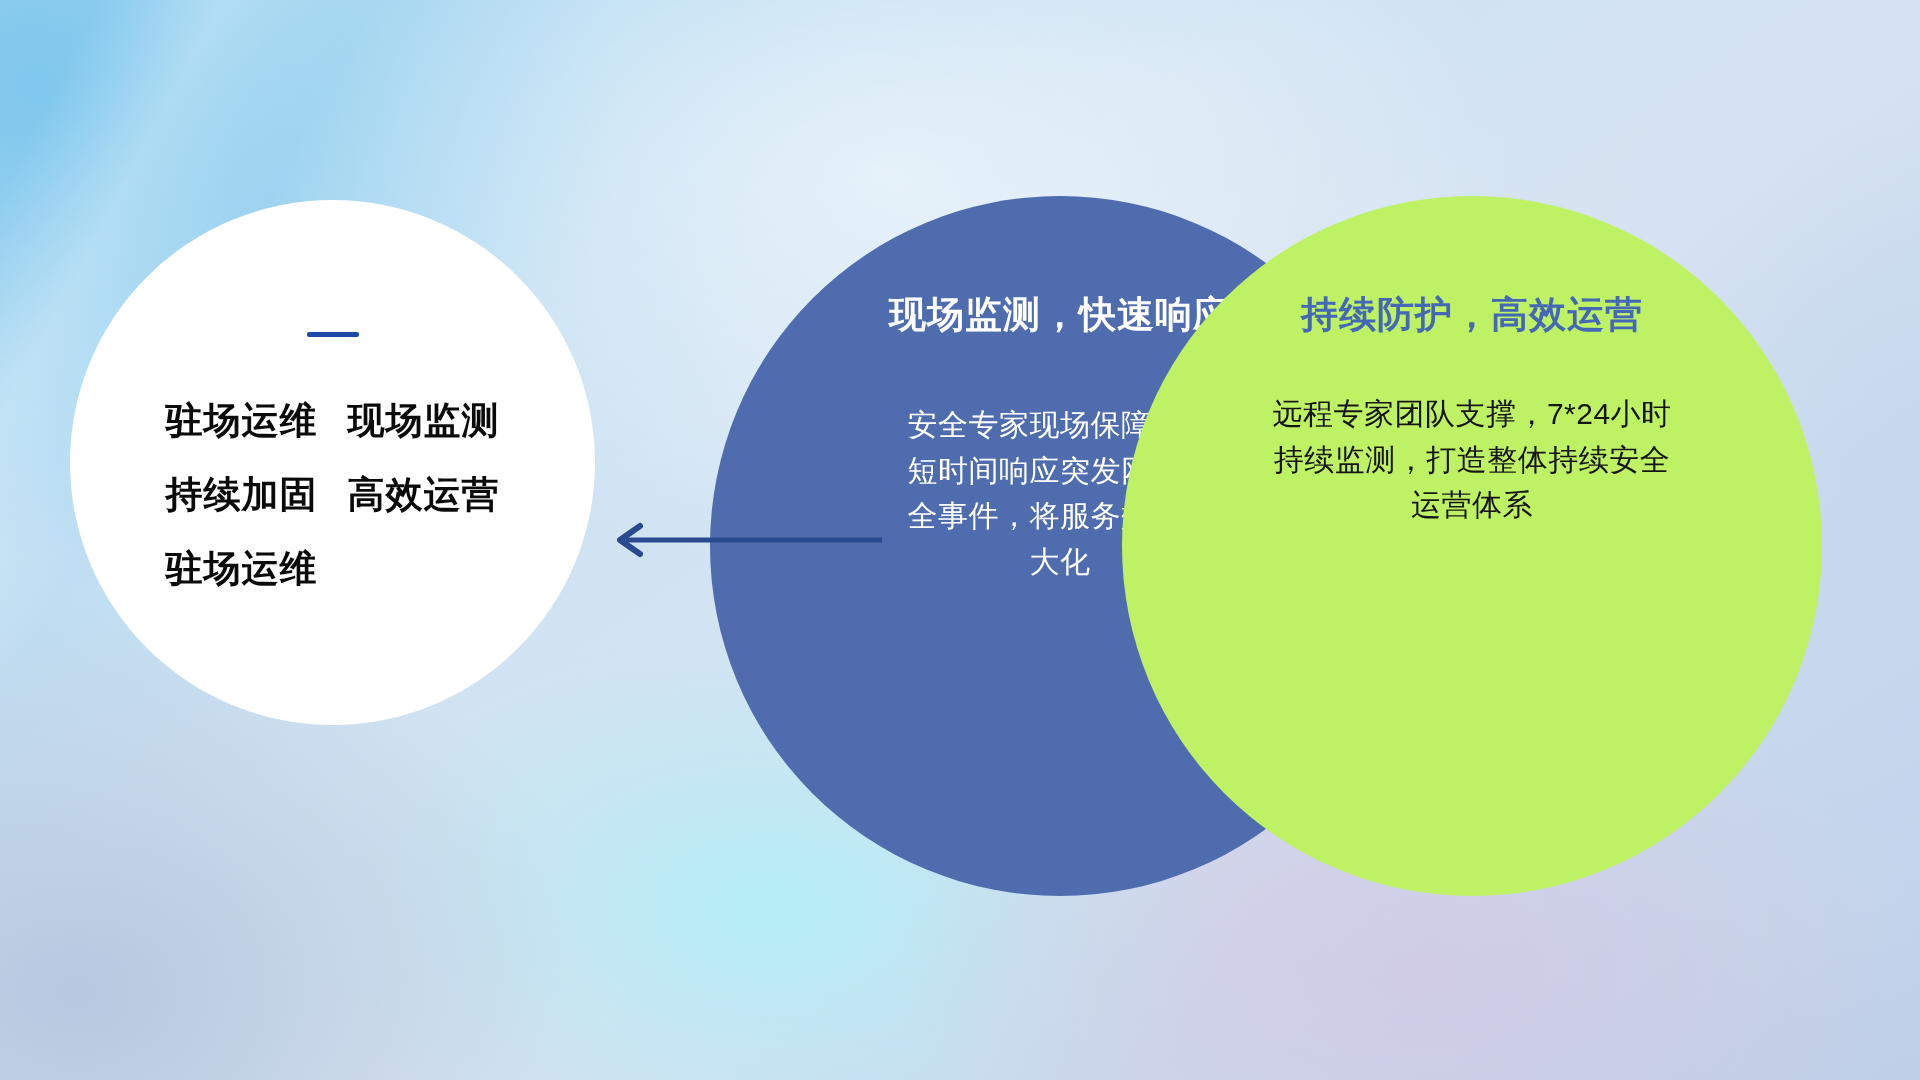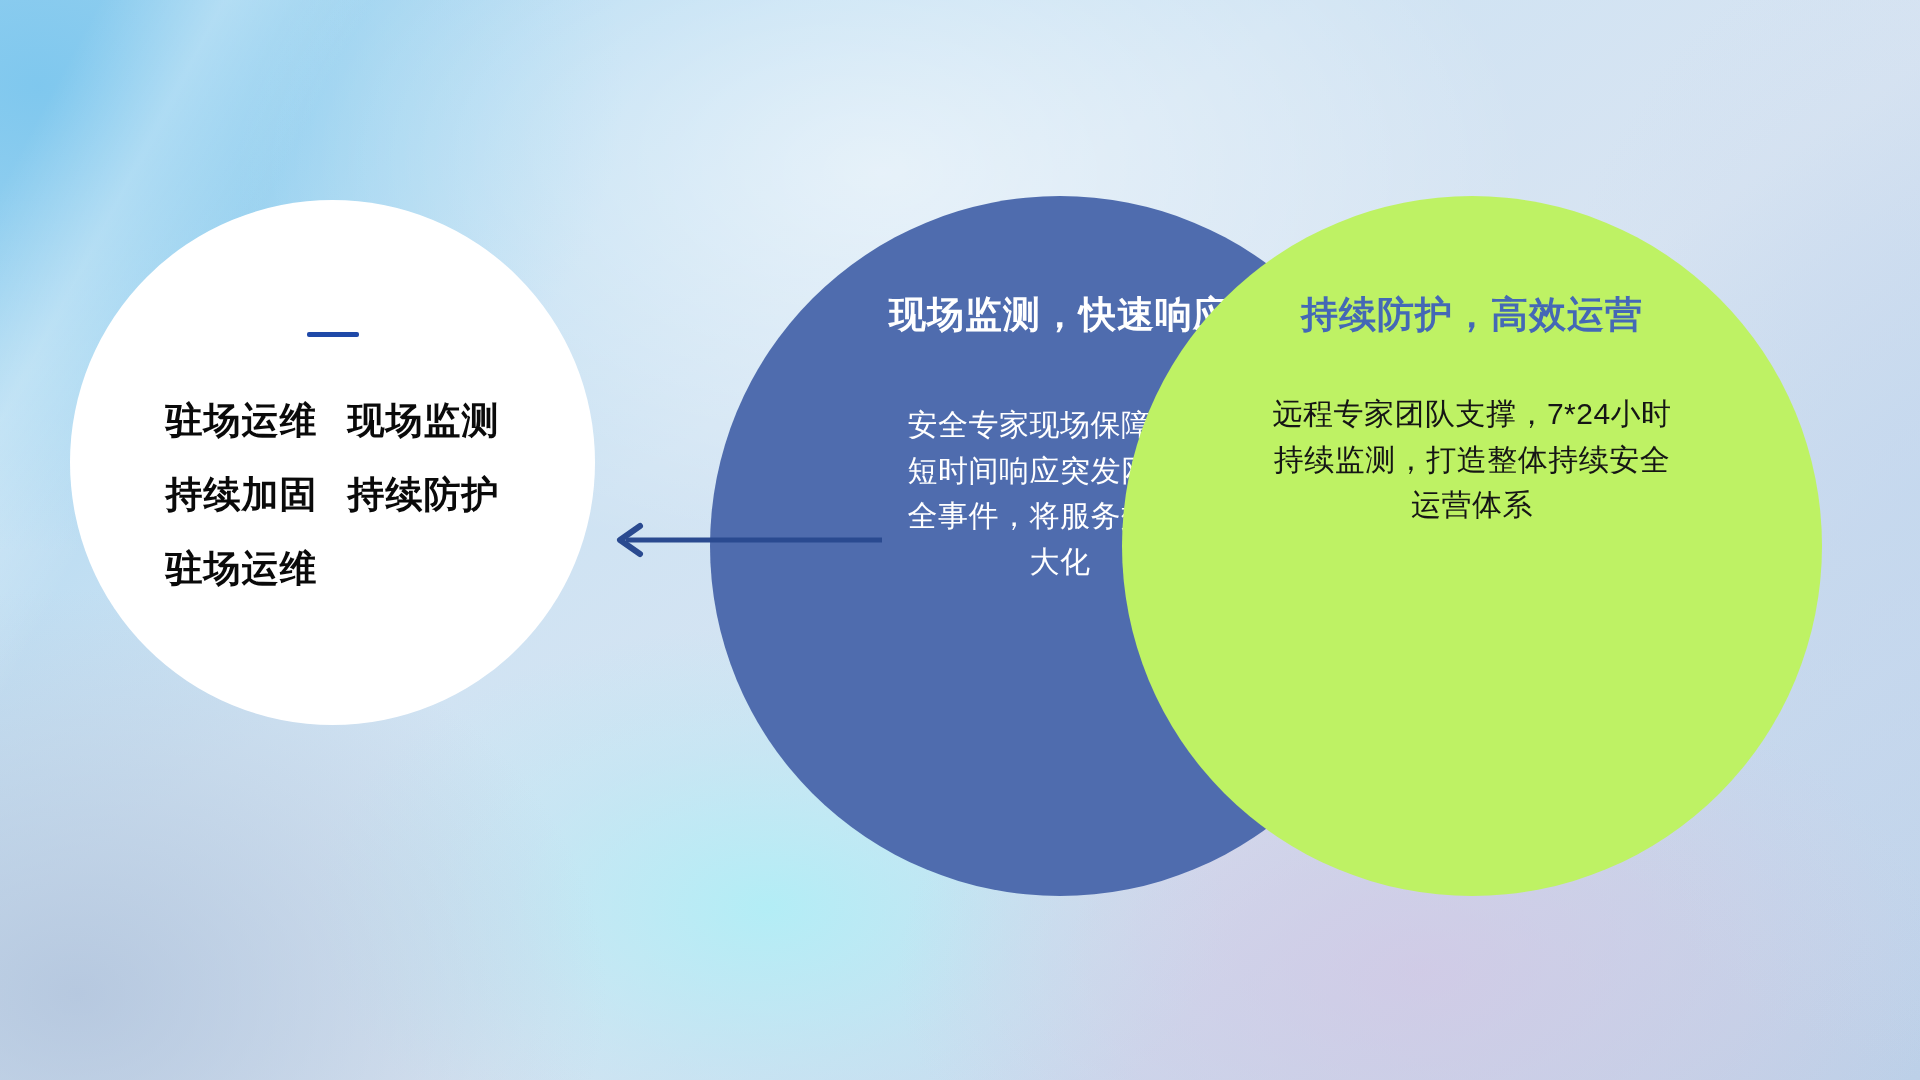--- a/index.html
+++ b/index.html
@@ -166,21 +166,21 @@
 
   <div class="circle circle-left">
     <div class="divider-line"></div>
     <div class="left-tag-rows">
       <div class="left-tag-row">
         <span>驻场运维</span>
         <span>现场监测</span>
       </div>
       <div class="left-tag-row">
         <span>持续加固</span>
-        <span>持续防护</span>
+        <span>高效运营</span>
       </div>
       <div class="left-tag-row">
         <span>驻场运维</span>
       </div>
     </div>
   </div>
 
   <div class="circle circle-mid">
     <div class="mid-title">现场监测，快速响应</div>
     <div class="mid-body">安全专家现场保障，最短时间响应突发网络安全事件，将服务效率最大化</div>

